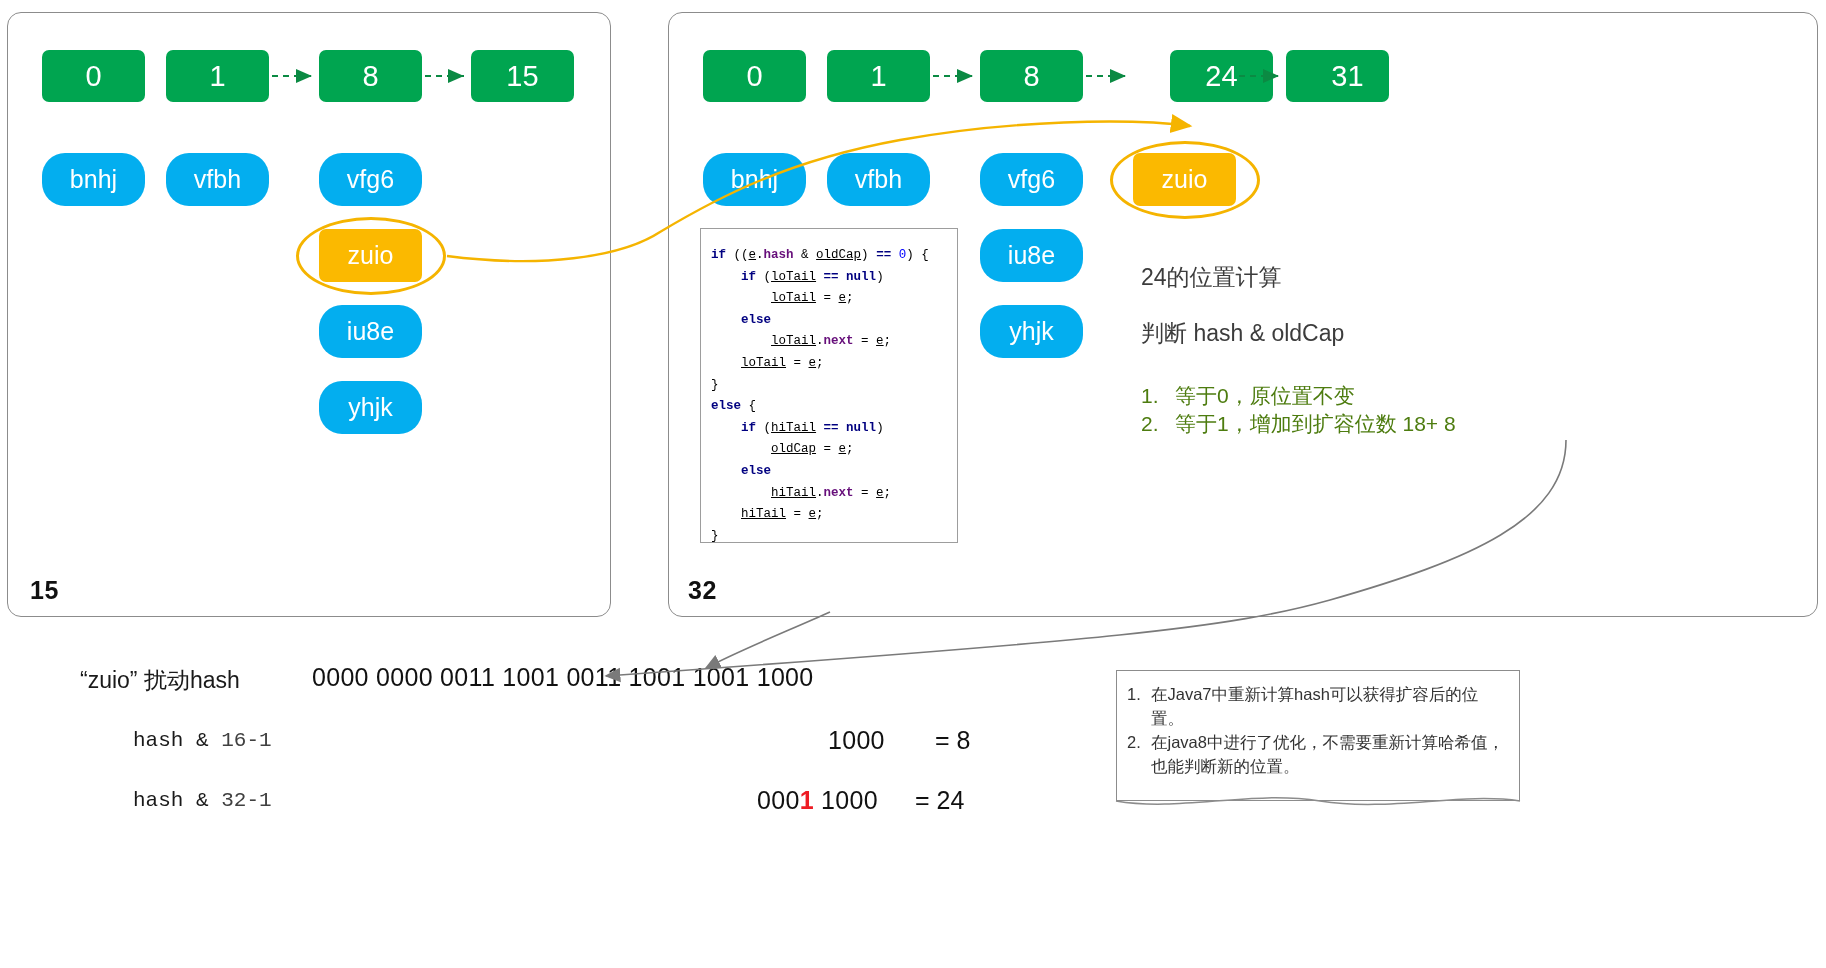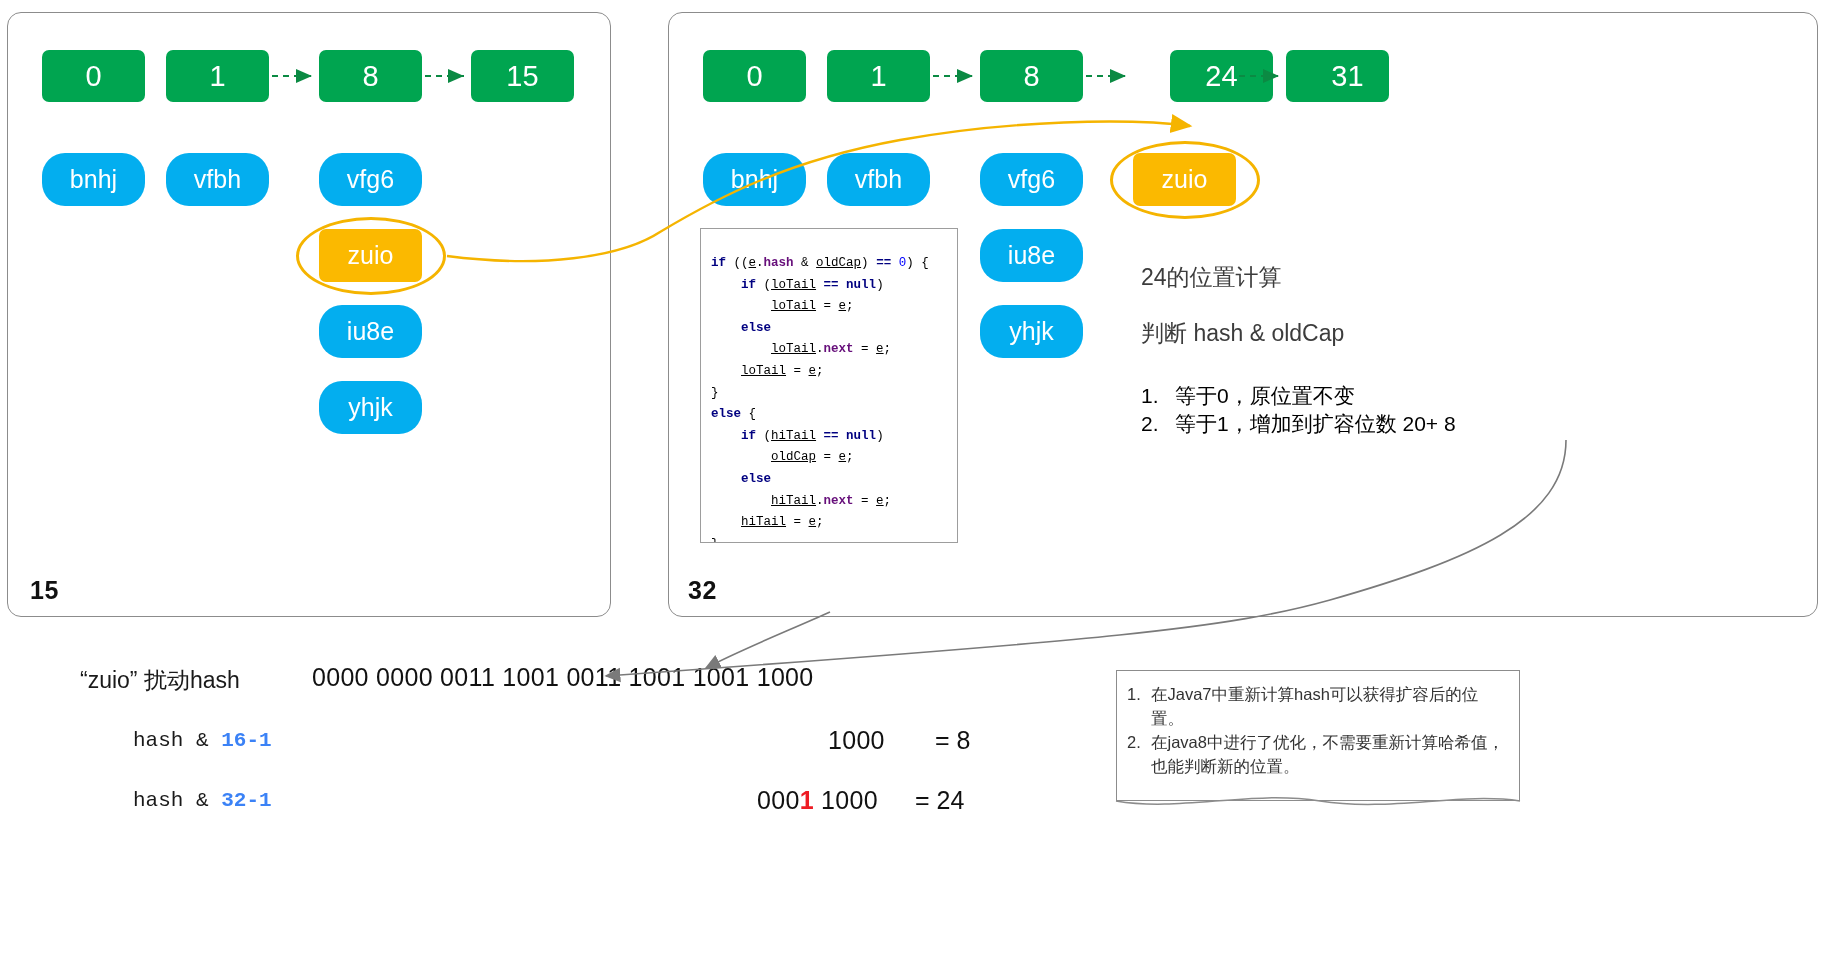--- a/index.html
+++ b/index.html
@@ -43,52 +43,52 @@
     pointer-events:none;
   }
   .cn{
     position:absolute;
     color:#3c3c3c;
     font-size:23px;
     white-space:nowrap;
   }
   .listrow{
     position:absolute;
-    color:#000000;font-size:21px;white-space:nowrap;
+    color:#4d7c0f;font-size:21px;white-space:nowrap;
   }
   .listrow .num{display:inline-block;width:34px;}
   
   #code-block{
     position:absolute;
     left:700px;top:228px;width:258px;height:315px;
     background:#ffffff;
     border:1.5px solid #9d9d9d;
     box-sizing:border-box;
-    padding:24px 6px 6px 10px;
+    padding:16px 6px 6px 10px;
     font-family:"Liberation Mono","DejaVu Sans Mono",monospace;
     font-size:12.5px;
     line-height:21.6px;
     color:#000;
     overflow:hidden;
   }
   #code-block .ln{white-space:pre;}
   .kw{color:#000080;font-weight:bold;}
   .fld{color:#660e7a;font-weight:bold;}
   .var{color:#000000;text-decoration:underline;}
   .num2{color:#0000ff;}
   
   .bt{
     position:absolute;white-space:nowrap;color:#1a1a1a;
   }
   .bt-label{font-size:23px;}
   .bt-mono{
     font-family:"Liberation Mono","DejaVu Sans Mono",monospace;
     font-size:21px;color:#1a1a1a;
   }
-  .bt-mono .b{color:#3b82f6;font-weight:bold;}
+  .bt-mono .b{color:#404040;}
   .bt-bin{font-size:25px;color:#111;letter-spacing:.3px;}
   .bt-bin .r{color:#ee1c24;font-weight:bold;}
   .bt-eq{font-size:25px;color:#111;}
   
   #note-box{
     position:absolute;left:1116px;top:670px;width:404px;height:131px;
     border:1.5px solid #8c8c8c;background:#fff;box-sizing:border-box;
     padding:11px 12px 0 10px;
   }
   #note-box .nrow{
@@ -157,21 +157,21 @@
   <div class="ln">}</div>
 </div>
 
 <div class="cn" style="left:1141px;top:262px;">24的位置计算</div>
 <div class="cn" style="left:1141px;top:318px;">判断 hash &amp; oldCap</div>
 
 <div class="listrow" style="left:1141px;top:382px;">
   <span class="num">1.</span><span>等于0，原位置不变</span>
 </div>
 <div class="listrow" style="left:1141px;top:410px;">
-  <span class="num">2.</span><span>等于1，增加到扩容位数 20+ 8</span>
+  <span class="num">2.</span><span>等于1，增加到扩容位数 18+ 8</span>
 </div>
 
 <div class="bt bt-label" style="left:80px;top:665px;">“zuio” 扰动hash</div>
 <div class="bt bt-bin" style="left:312px;top:663px;">0000 0000 0011 1001 0011 1001 1001 1000</div>
 
 <div class="bt bt-mono" style="left:133px;top:729px;">
   <span>hash &amp; </span><span class="b">16-1</span>
 </div>
 <div class="bt bt-bin" style="left:828px;top:726px;">
   <span>1000</span>

